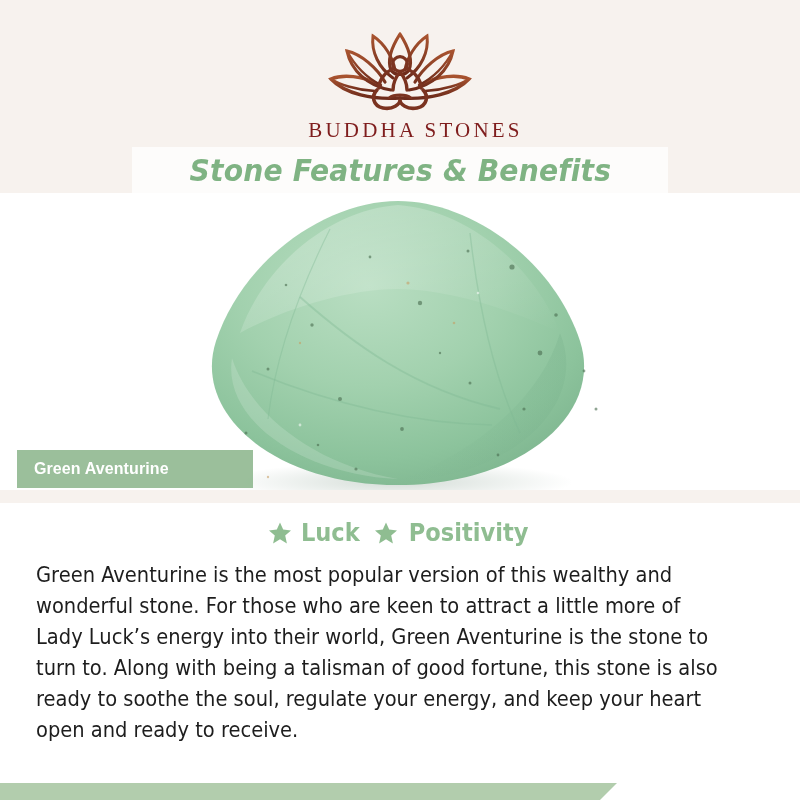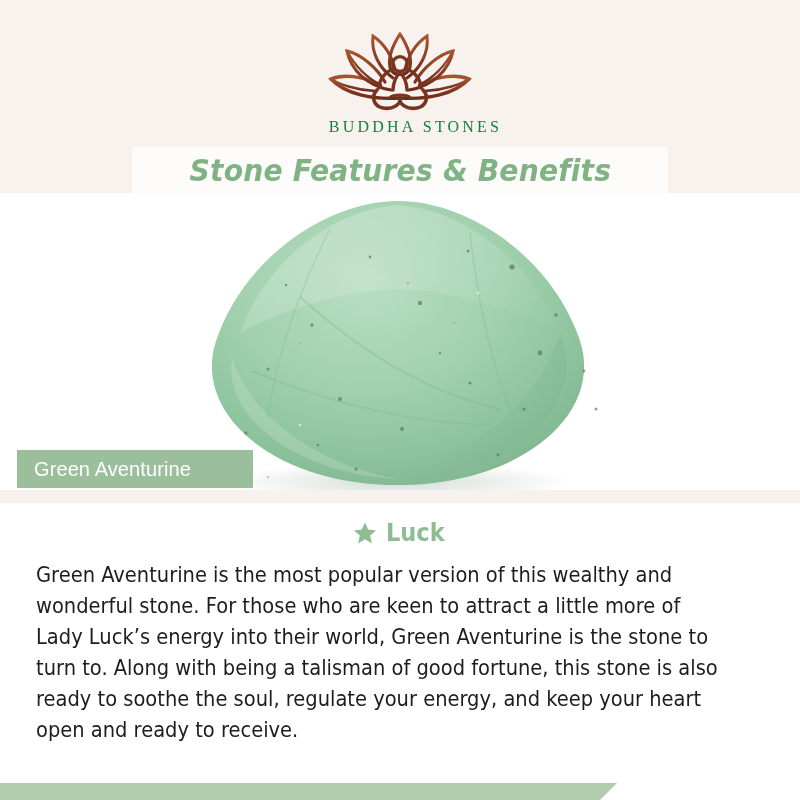--- a/index.html
+++ b/index.html
@@ -36,22 +36,22 @@
   }
 
   .logo-wrap {
     position:absolute; left:0; top:24px; width:800px;
     display:flex; flex-direction:column; align-items:center;
   }
   .logo-mark { width:190px; height:90px; display:block; }
   .brand-name {
     margin-top:4px;
     font-family:"Liberation Serif", serif;
-    font-size:16px; letter-spacing:3.2px;
-    color:#15803d; font-weight:400;margin-left:31px;
+    font-size:21px; letter-spacing:3.2px;
+    color:#7f1d1d; font-weight:400;margin-left:31px;
   }
 
   
   .title-banner {
     position:absolute; left:132px; top:147px;
     width:536px; height:46px;
     background:rgba(255,255,255,0.78);
     display:flex; align-items:center; justify-content:center;
     z-index:6;
     font-style:italic;
@@ -78,22 +78,22 @@
   .name-bar {
     position:absolute; left:17px; top:450px;
     width:236px; height:38px;
     background:rgba(139,181,139,0.86);
     display:flex; align-items:center;
     padding-left:17px;
     z-index:7;
   }
   .name-bar-text {
     color:#ffffff;
-    font-size:20px;
-    font-weight:400;
+    font-size:16px;
+    font-weight:700;
     letter-spacing:.1px;
     white-space:nowrap;
   }
 
   
   .sep-strip {
     position:absolute; left:0; top:490px; width:800px; height:13px;
     background:#f7f2ee;
   }
 
@@ -281,18 +281,24 @@
 
   <div class="content">
 
     <div class="benefits">
       <div class="benefit">
         <svg class="star" viewBox="0 0 24 24">
           <polygon points="12,1.4 15.2,8.6 23,9.4 17.2,14.6 18.9,22.4 12,18.3 5.1,22.4 6.8,14.6 1,9.4 8.8,8.6" fill="#8fbd91"></polygon>
         </svg>
         <span class="benefit-label">Luck</span>
       </div>
+      <div class="benefit">
+        <svg class="star" viewBox="0 0 24 24">
+          <polygon points="12,1.4 15.2,8.6 23,9.4 17.2,14.6 18.9,22.4 12,18.3 5.1,22.4 6.8,14.6 1,9.4 8.8,8.6" fill="#8fbd91"></polygon>
+        </svg>
+        <span class="benefit-label">Positivity</span>
+      </div>
     </div>
 
     <p class="paragraph">Green Aventurine is the most popular version of this wealthy and wonderful stone. For those who are keen to attract a little more of Lady Luck’s energy into their world, Green Aventurine is the stone to turn to. Along with being a talisman of good fortune, this stone is also ready to soothe the soul, regulate your energy, and keep your heart open and ready to receive.</p>
   </div>
 
 </div>
 
 </body></html>

